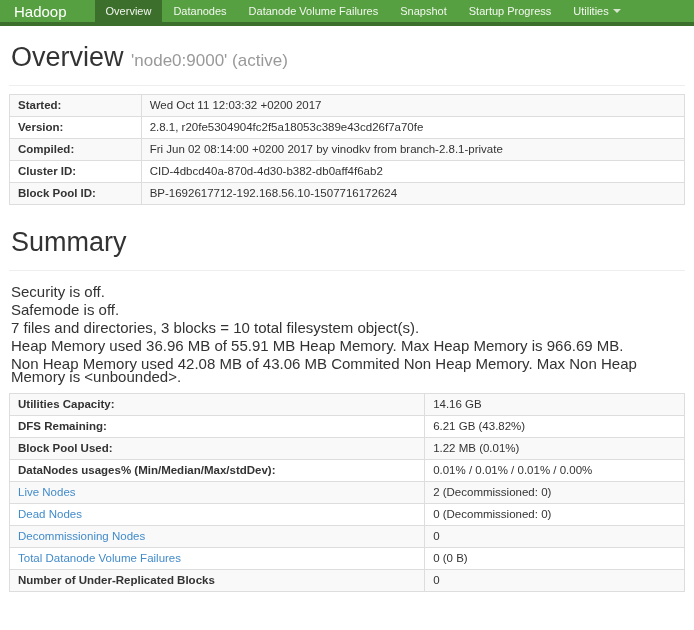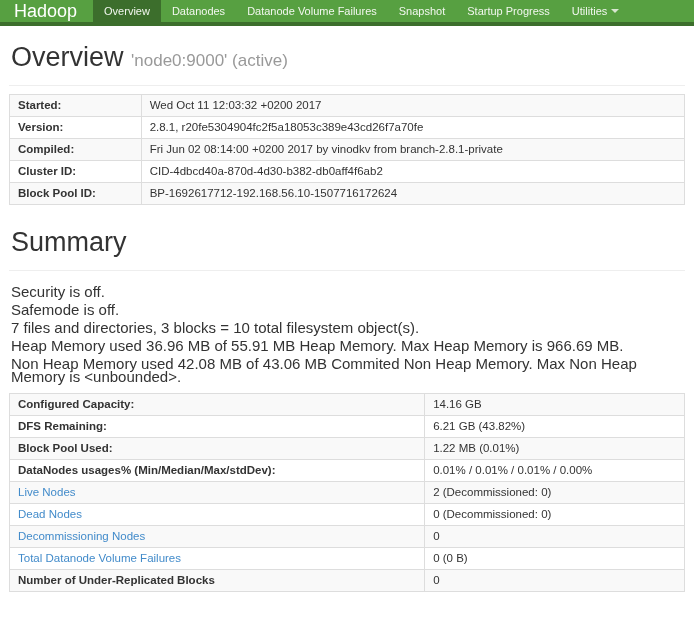--- a/index.html
+++ b/index.html
@@ -13,21 +13,21 @@
   
   .navbar {
     height: 26px;
     background: #57a041;
     border-bottom: 4px solid #3c6e2c;
     display: flex;
     align-items: stretch;
     white-space: nowrap;
   }
   .navbar a { text-decoration: none; color: #fff; display: flex; align-items: center; }
-  .navbar .brand { font-size: 18px; padding: 0 16px 0 14px; }
+  .navbar .brand { font-size: 15px; padding: 0 28px 0 14px; }
   .navbar .tab { font-size: 11px; padding: 0 11px; color: #f2f7ef; }
   .navbar .tab.active { background: #3c6e2c; }
   .caret {
     display: inline-block;
     width: 0; height: 0;
     margin-left: 4px;
     border-left: 4px solid transparent;
     border-right: 4px solid transparent;
     border-top: 4px solid #d8e6d0;
   }
@@ -119,21 +119,21 @@
     <p>Security is off.</p>
     <p>Safemode is off.</p>
     <p>7 files and directories, 3 blocks = 10 total filesystem object(s).</p>
     <p>Heap Memory used 36.96 MB of 55.91 MB Heap Memory. Max Heap Memory is 966.69 MB.</p>
     <p>Non Heap Memory used 42.08 MB of 43.06 MB Commited Non Heap Memory. Max Non Heap Memory is &lt;unbounded&gt;.</p>
   </div>
 
   <table class="summary-table">
     <tbody>
       <tr>
-        <th>Configured Capacity:</th>
+        <th>Utilities Capacity:</th>
         <td>14.16 GB</td>
       </tr>
       <tr>
         <th>DFS Remaining:</th>
         <td>6.21 GB (43.82%)</td>
       </tr>
       <tr>
         <th>Block Pool Used:</th>
         <td>1.22 MB (0.01%)</td>
       </tr>

